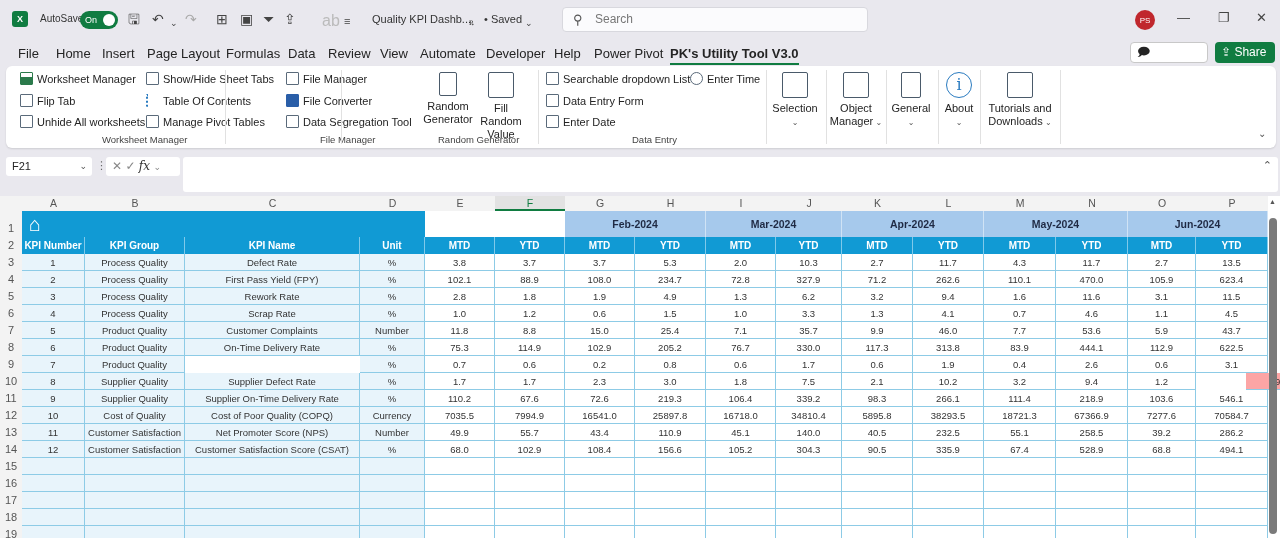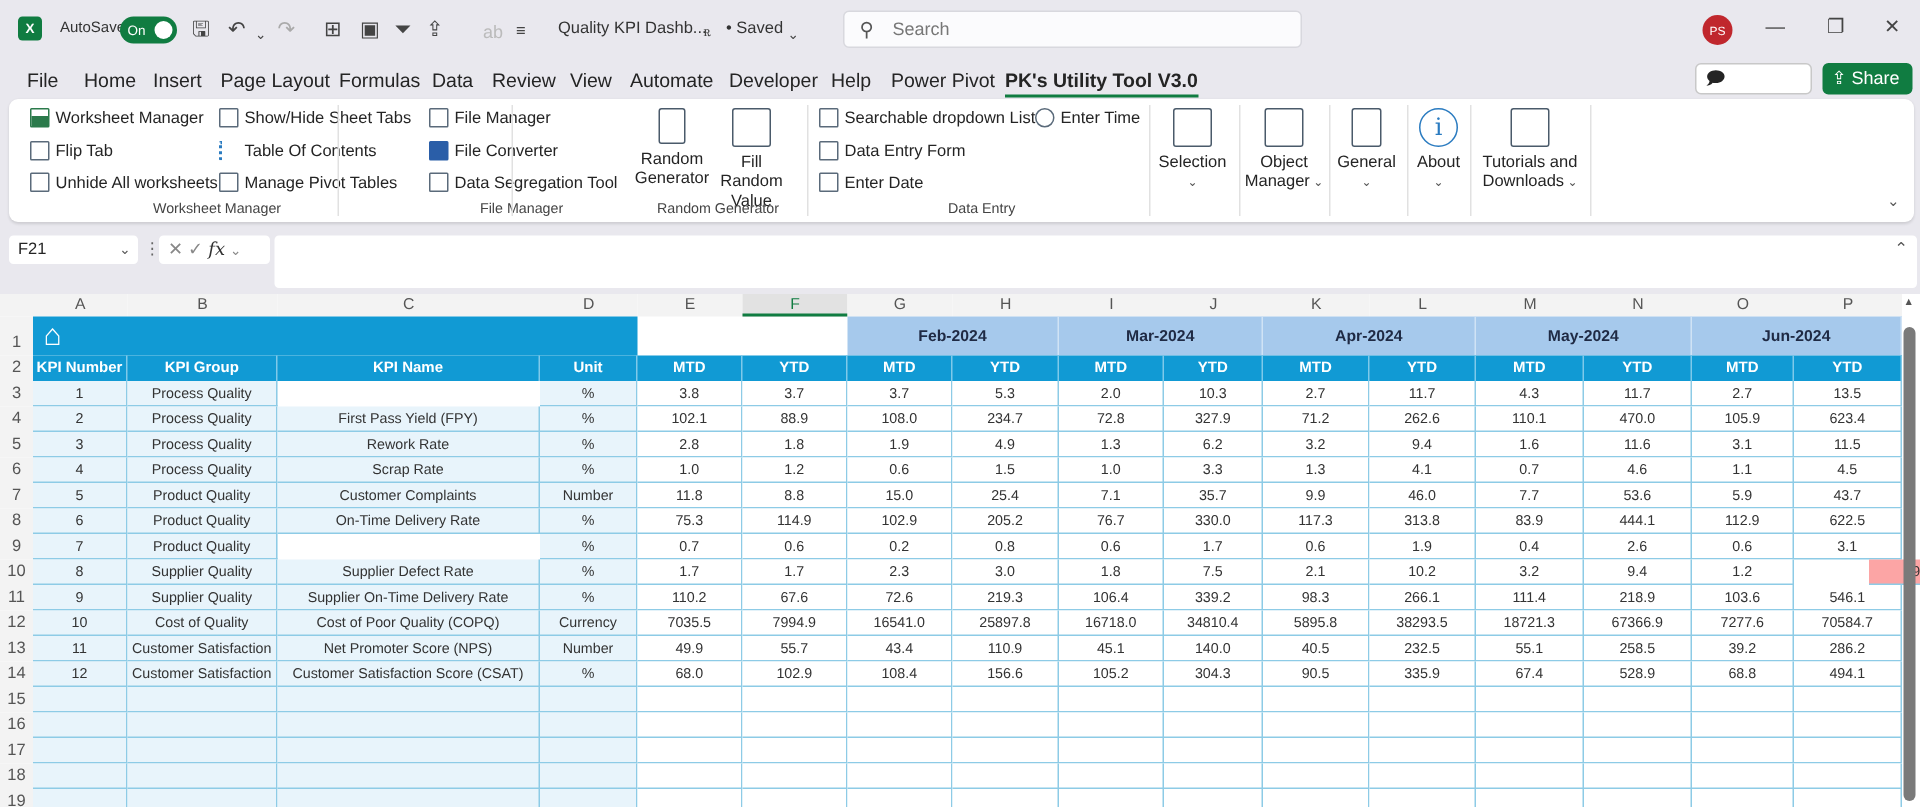--- a/index.html
+++ b/index.html
@@ -62,21 +62,21 @@
   <span class="autosave">AutoSave</span>
   <div class="toggle"><span>On</span><span class="knob"></span></div>
   <span class="qa" style="left:128px">🖫</span>
   <span class="qa" style="left:152px">↶</span>
   <span class="qa" style="left:170px;font-size:9px;top:14px">⌄</span>
   <span class="qa" style="left:185px;color:#aaa">↷</span>
   <span class="qa" style="left:216px">⊞</span>
   <span class="qa" style="left:240px">▣</span>
   <span class="qa" style="left:263px">⏷</span>
   <span class="qa" style="left:284px">⇪</span>
-  <span class="qa" style="left:322px;color:#bbb;font-size:12px;top:12px">ab</span>
+  <span class="qa" style="left:322px;color:#bbb;font-size:16px;top:12px">ab</span>
   <span class="qa" style="left:344px;font-size:11px;top:12px">≡</span>
   <span class="doc-title">Quality KPI Dashb...</span>
   <span class="qa" style="left:469px;font-size:10px;top:13px">ꭱ</span>
   <span class="saved" style="left:484px">• Saved</span>
   <span class="qa" style="left:525px;font-size:9px;top:14px">⌄</span>
   <div class="search">
     <span class="mag">⚲</span>
     <span>Search</span>
   </div>
   <div class="avatar">PS</div>
@@ -251,20 +251,21 @@
     <div class="subhdr" style="left: 706px; top: 41px; width: 70px; height: 17px; line-height: 17px;">MTD</div>
     <div class="subhdr" style="left: 776px; top: 41px; width: 66px; height: 17px; line-height: 17px;">YTD</div>
     <div class="subhdr" style="left: 842px; top: 41px; width: 71px; height: 17px; line-height: 17px;">MTD</div>
     <div class="subhdr" style="left: 913px; top: 41px; width: 71px; height: 17px; line-height: 17px;">YTD</div>
     <div class="subhdr" style="left: 984px; top: 41px; width: 72px; height: 17px; line-height: 17px;">MTD</div>
     <div class="subhdr" style="left: 1056px; top: 41px; width: 72px; height: 17px; line-height: 17px;">YTD</div>
     <div class="subhdr" style="left: 1128px; top: 41px; width: 68px; height: 17px; line-height: 17px;">MTD</div>
     <div class="subhdr" style="left: 1196px; top: 41px; width: 72px; height: 17px; line-height: 17px;">YTD</div>
     <div class="cell" style="left: 22px; top: 58px; width: 63px; height: 17px; line-height: 17px; background: rgb(232, 244, 251);">1</div>
     <div class="cell" style="left: 85px; top: 58px; width: 100px; height: 17px; line-height: 17px; background: rgb(232, 244, 251);">Process Quality</div>
+    <div class="cell" style="left: 185px; top: 58px; width: 175px; height: 17px; line-height: 17px; background: rgb(232, 244, 251);">Defect Rate</div>
     <div class="cell" style="left: 360px; top: 58px; width: 65px; height: 17px; line-height: 17px; background: rgb(232, 244, 251);">%</div>
     <div class="cell" style="left: 425px; top: 58px; width: 70px; height: 17px; line-height: 17px; background: rgb(255, 255, 255);">3.8</div>
     <div class="cell" style="left: 495px; top: 58px; width: 70px; height: 17px; line-height: 17px; background: rgb(255, 255, 255);">3.7</div>
     <div class="cell" style="left: 565px; top: 58px; width: 70px; height: 17px; line-height: 17px; background: rgb(255, 255, 255);">3.7</div>
     <div class="cell" style="left: 635px; top: 58px; width: 71px; height: 17px; line-height: 17px; background: rgb(255, 255, 255);">5.3</div>
     <div class="cell" style="left: 706px; top: 58px; width: 70px; height: 17px; line-height: 17px; background: rgb(255, 255, 255);">2.0</div>
     <div class="cell" style="left: 776px; top: 58px; width: 66px; height: 17px; line-height: 17px; background: rgb(255, 255, 255);">10.3</div>
     <div class="cell" style="left: 842px; top: 58px; width: 71px; height: 17px; line-height: 17px; background: rgb(255, 255, 255);">2.7</div>
     <div class="cell" style="left: 913px; top: 58px; width: 71px; height: 17px; line-height: 17px; background: rgb(255, 255, 255);">11.7</div>
     <div class="cell" style="left: 984px; top: 58px; width: 72px; height: 17px; line-height: 17px; background: rgb(255, 255, 255);">4.3</div>

